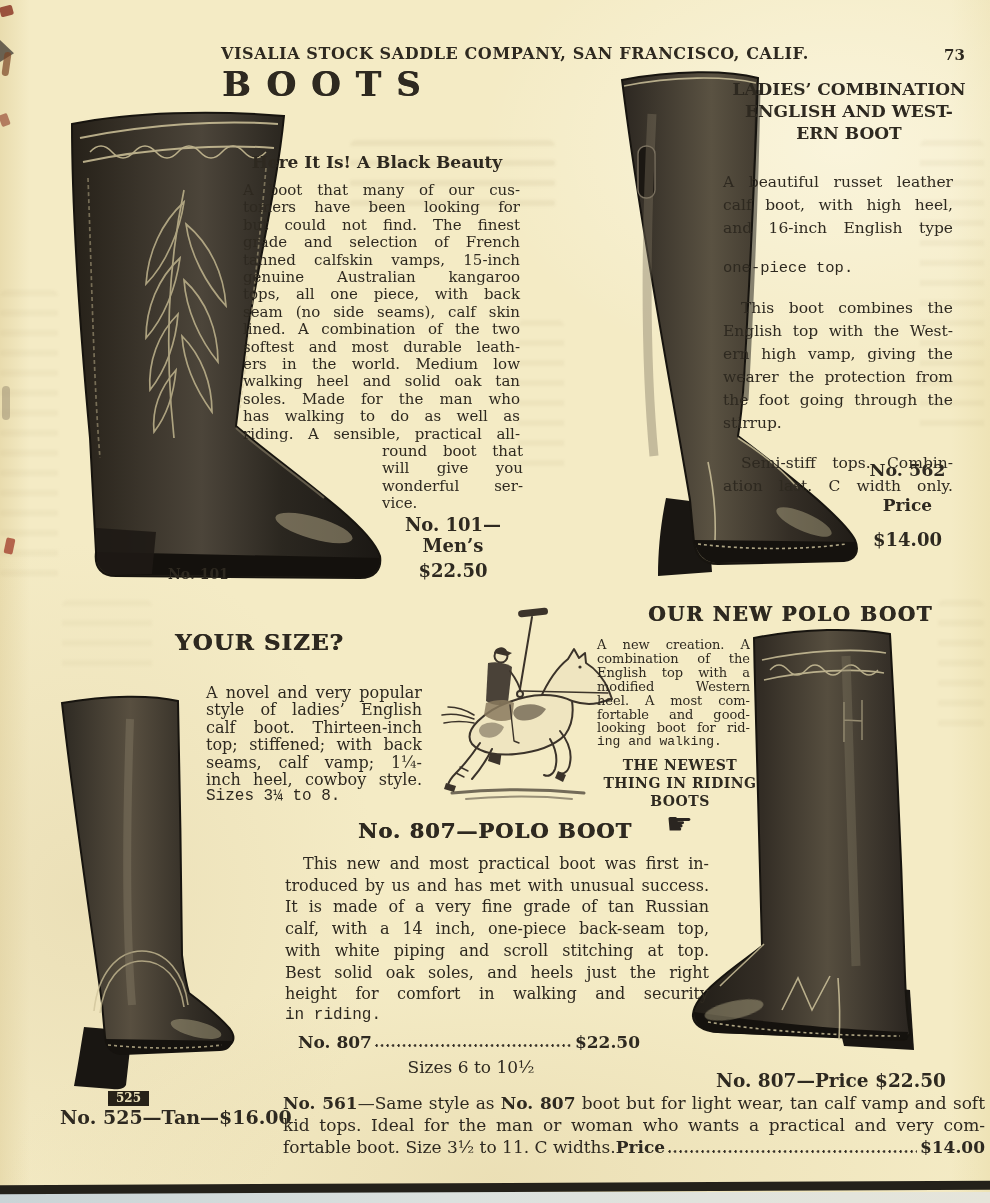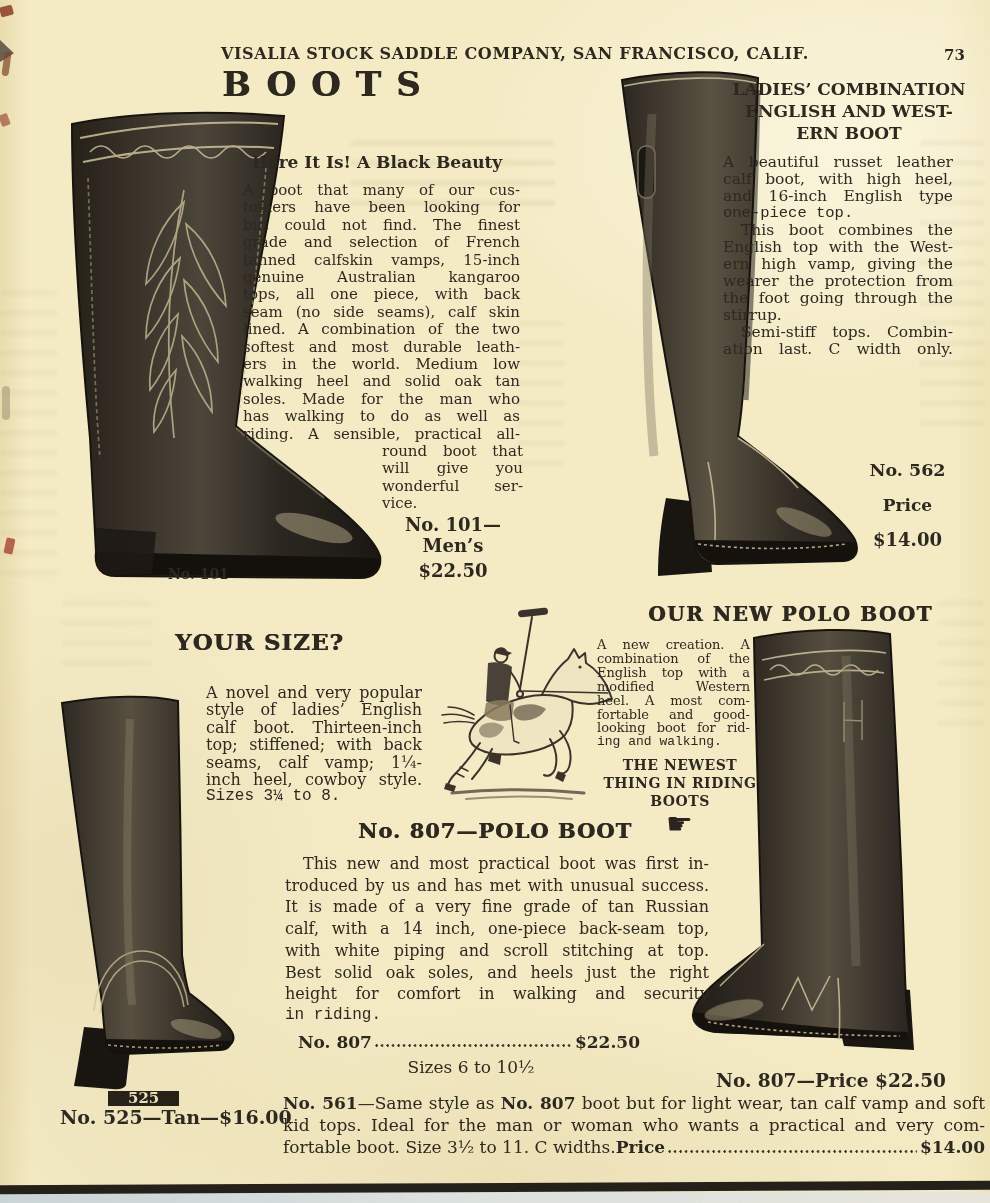--- a/index.html
+++ b/index.html
@@ -14,29 +14,29 @@
       linear-gradient(90deg,#e9dcae 0,#f4ebc5 3%,#f4ebc5 96%,#eee3b6 100%),
       #f4ebc5;
   }
   .abs{position:absolute;}
   .just{white-space:pre-line;text-align:justify;text-align-last:justify;}
   .pre{white-space:pre-line;font-family:Liberation Mono, monospace;}
   .ctr{white-space:pre-line;text-align:center;text-align-last:center;}
   .bold{font-weight:bold;}
   .fat{font-weight:bold;text-shadow:.6px 0 0 currentColor;}
   .s15{font-size:15px;line-height:17.4px;}
-  .s155{font-size:15.5px;line-height:17px;}
+  .s155{font-size:15.5px;line-height:23px;margin-top:17px;}
   .s16{font-size:16px;line-height:21.7px;}
   .s13{font-size:13px;line-height:13.9px;}
   .ind{text-indent:18px;}
   .pricerow{display:flex;align-items:flex-end;}
   .leader{flex:1;height:5px;margin:0 3px 4px 3px;
     background-image:radial-gradient(circle at 1.6px 2.5px,#332d24 1.05px,transparent 1.45px);
     background-size:5.5px 5px;background-repeat:repeat-x;}
-  .chip{background:#272218;color:#ead fb8;color:#e9dfb6;font-size:15px;font-weight:bold;padding:0 20px;line-height:15px;}
+  .chip{background:#272218;color:#ead fb8;color:#e9dfb6;font-size:12px;font-weight:bold;padding:0 8px;line-height:15px;}
   .bleed{position:absolute;border-radius:6px;filter:blur(1.6px);
     background:repeating-linear-gradient(180deg, rgba(151,130,84,.18) 0 6px, transparent 6px 20px);}
   .art svg{display:block;width:100%;height:100%;}
 </style>
 </head>
 <body>
 
 <div id="page">
 
   <div class="bleed" style="left:350px;top:140px;width:205px;height:72px;opacity:.55"></div>

